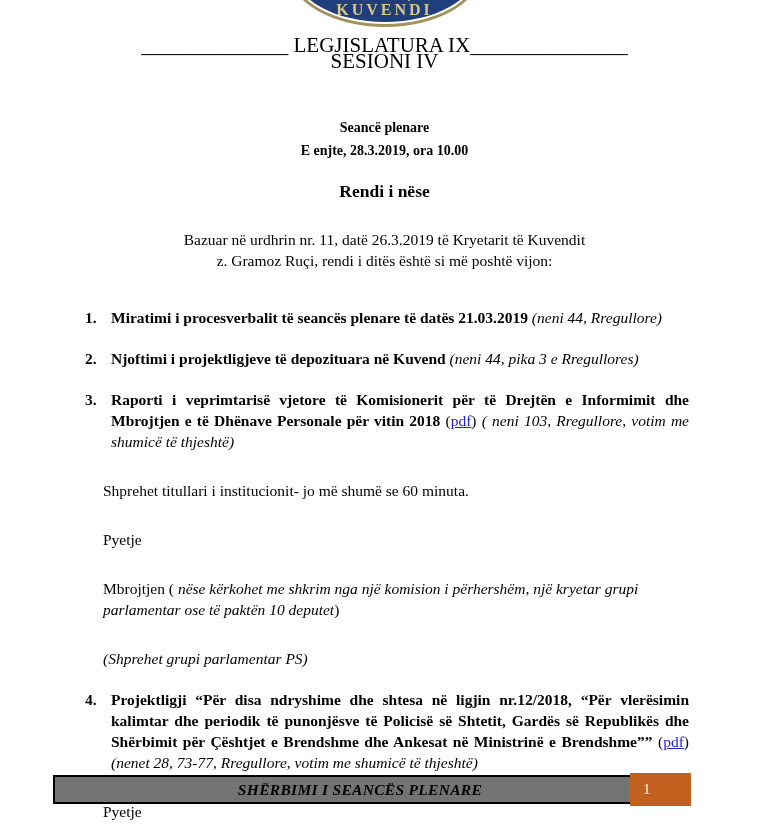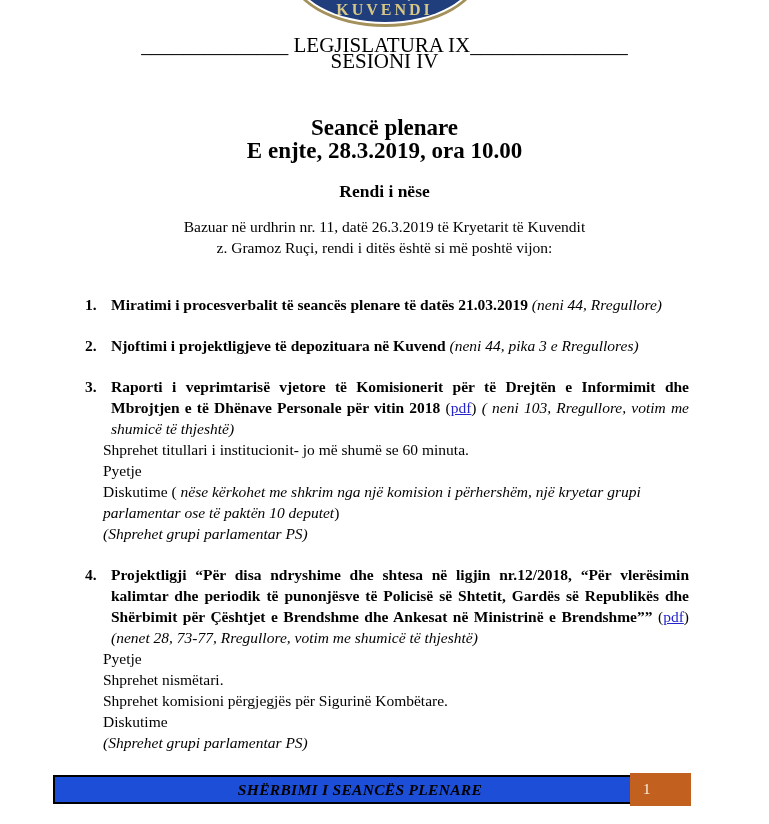--- a/index.html
+++ b/index.html
@@ -19,39 +19,39 @@
   .logo-outer{width:192px;height:112px;border-radius:50%;border:3px solid var(--gold);background:#fff;padding:2px;}
   .logo-inner{width:100%;height:100%;border-radius:50%;background:var(--navy);
     display:flex;flex-direction:column;justify-content:flex-end;align-items:center;padding-bottom:5px;}
   .logo-line1{font-size:9.5px;font-weight:bold;color:#ddd3ab;letter-spacing:.5px;line-height:10px;margin-bottom:1px;white-space:nowrap;}
   .logo-line2{font-size:16px;font-weight:bold;color:#d6c787;letter-spacing:3px;line-height:15px;}
   
   .header{text-align:center;padding-top:37px;font-size:21px;line-height:16px;}
   .legislature{white-space:nowrap;}
   
   .title-block{text-align:center;margin-top:47px;font-weight:bold;}
-  .doc-title,.doc-datetime{font-size:23px;line-height:23px;}
+  .doc-title,.doc-datetime{font-size:14px;line-height:23px;}
   .agenda-heading{font-size:17.5px;line-height:23px;margin-top:18px;}
   
-  .intro{text-align:center;margin-top:13px;font-size:15.5px;line-height:21px;}
+  .intro{text-align:center;margin-top:26px;font-size:15.5px;line-height:21px;}
   
   .agenda{margin:36px 80px 0 85px;font-size:15.5px;line-height:21px;}
   .agenda-item{display:flex;margin-bottom:20px;}
   .item-number{width:26px;font-weight:bold;flex-shrink:0;}
   .item-content{flex:1;}
   .item-title{text-align:justify;}
   .title-text{font-weight:bold;}
   .item-ref{font-style:italic;}
-  .item-line{margin-left:-8px;}
+  .item-line{margin-left:-8px;margin-top:28px;}
   .italic{font-style:italic;}
   .pdf-link{color:var(--link);text-decoration:underline;}
   
   .footer{position:absolute;left:53px;top:773px;width:638px;height:34px;}
   .footer-box{position:absolute;left:0;top:2px;width:614px;height:29px;border:2px solid #000;
-    display:flex;align-items:center;justify-content:center;background:#1d4ed8;}
+    display:flex;align-items:center;justify-content:center;background:#737373;}
   .footer-label{font-weight:bold;font-style:italic;font-size:15.5px;letter-spacing:.3px;}
   .page-number-box{position:absolute;left:577px;top:0;width:61px;height:33px;background:var(--accent);
     color:#f8f3e3;font-size:15px;display:flex;align-items:center;padding-left:13px;}
 </style>
 </head>
 <body>
 
 <div class="page">
 
   <div class="logo">
@@ -91,21 +91,21 @@
         <div class="item-content">
           <div class="item-title"><span class="title-text">Njoftimi i projektligjeve të depozituara në Kuvend</span> <span class="item-ref">(neni 44, pika 3 e Rregullores)</span></div>
         </div>
       </div>
       <div class="agenda-item">
         <div class="item-number">3.</div>
         <div class="item-content">
           <div class="item-title"><span class="title-text">Raporti i veprimtarisë vjetore të Komisionerit për të Drejtën e Informimit dhe Mbrojtjen e të Dhënave Personale për vitin 2018</span> (<a class="pdf-link" href="#">pdf</a>) <span class="item-ref">( neni 103, Rregullore, votim me shumicë të thjeshtë)</span></div>
           <div class="item-line"><span>Shprehet titullari i institucionit- jo më shumë se 60 minuta.</span></div>
           <div class="item-line"><span>Pyetje</span></div>
-          <div class="item-line"><span>Diskutime ( </span><span class="italic">nëse kërkohet me shkrim nga një komision i përhershëm, një kryetar grupi parlamentar ose të paktën 10 deputet</span><span>)</span></div>
+          <div class="item-line"><span>Mbrojtjen ( </span><span class="italic">nëse kërkohet me shkrim nga një komision i përhershëm, një kryetar grupi parlamentar ose të paktën 10 deputet</span><span>)</span></div>
           <div class="item-line"><span class="italic">(Shprehet grupi parlamentar PS)</span></div>
         </div>
       </div>
       <div class="agenda-item">
         <div class="item-number">4.</div>
         <div class="item-content">
           <div class="item-title"><span class="title-text">Projektligji “Për disa ndryshime dhe shtesa në ligjin nr.12/2018, “Për vlerësimin kalimtar dhe periodik të punonjësve të Policisë së Shtetit, Gardës së Republikës dhe Shërbimit për Çështjet e Brendshme dhe Ankesat në Ministrinë e Brendshme””</span> (<a class="pdf-link" href="#">pdf</a>) <span class="item-ref">(nenet 28, 73-77, Rregullore, votim me shumicë të thjeshtë)</span></div>
           <div class="item-line"><span>Pyetje</span></div>
           <div class="item-line"><span>Shprehet nismëtari.</span></div>
           <div class="item-line"><span>Shprehet komisioni përgjegjës për Sigurinë Kombëtare.</span></div>

